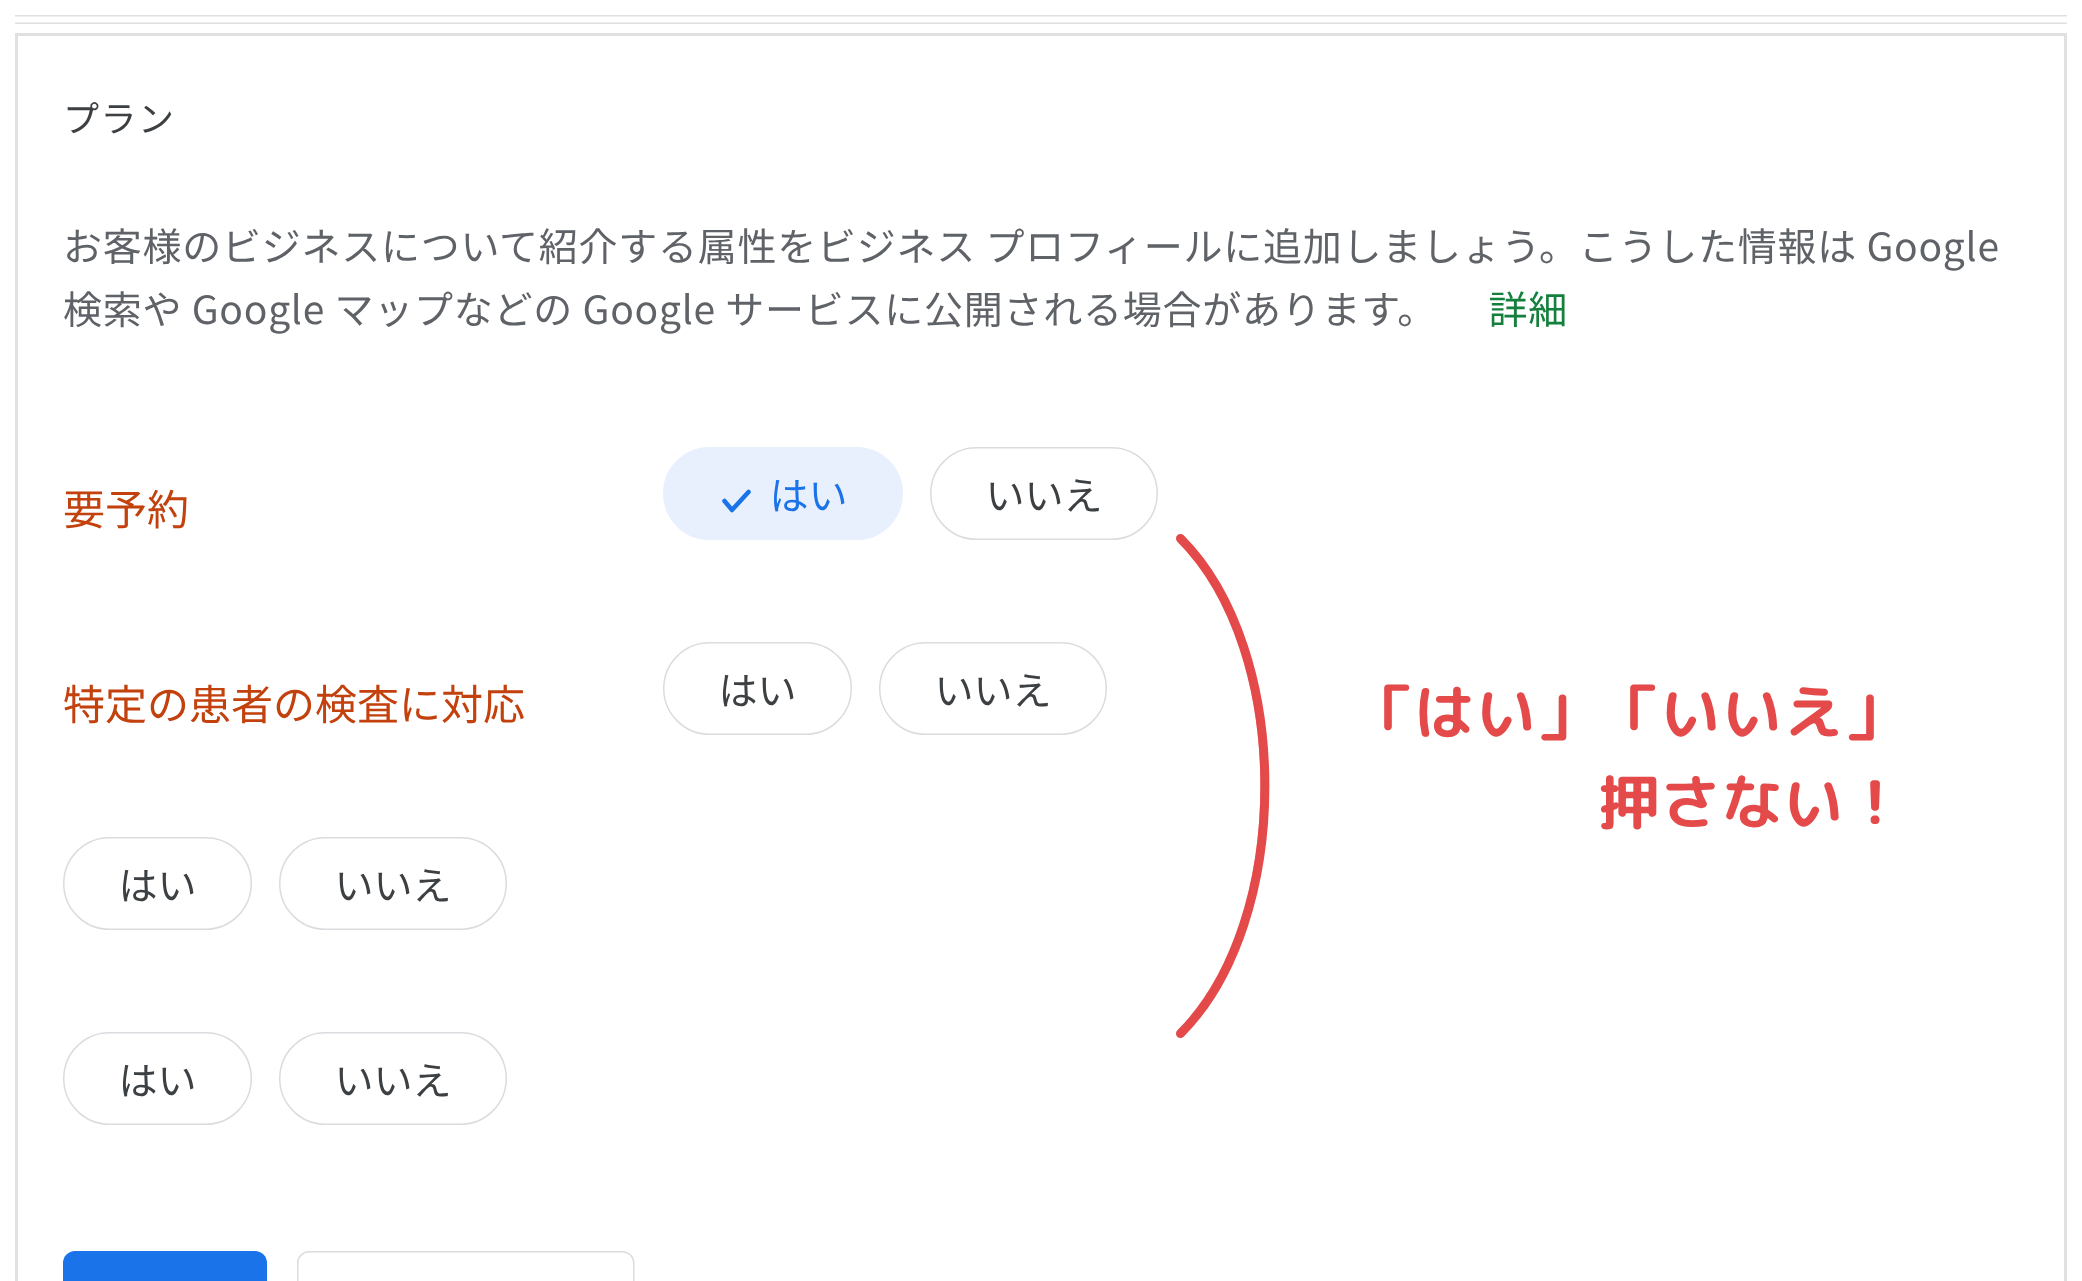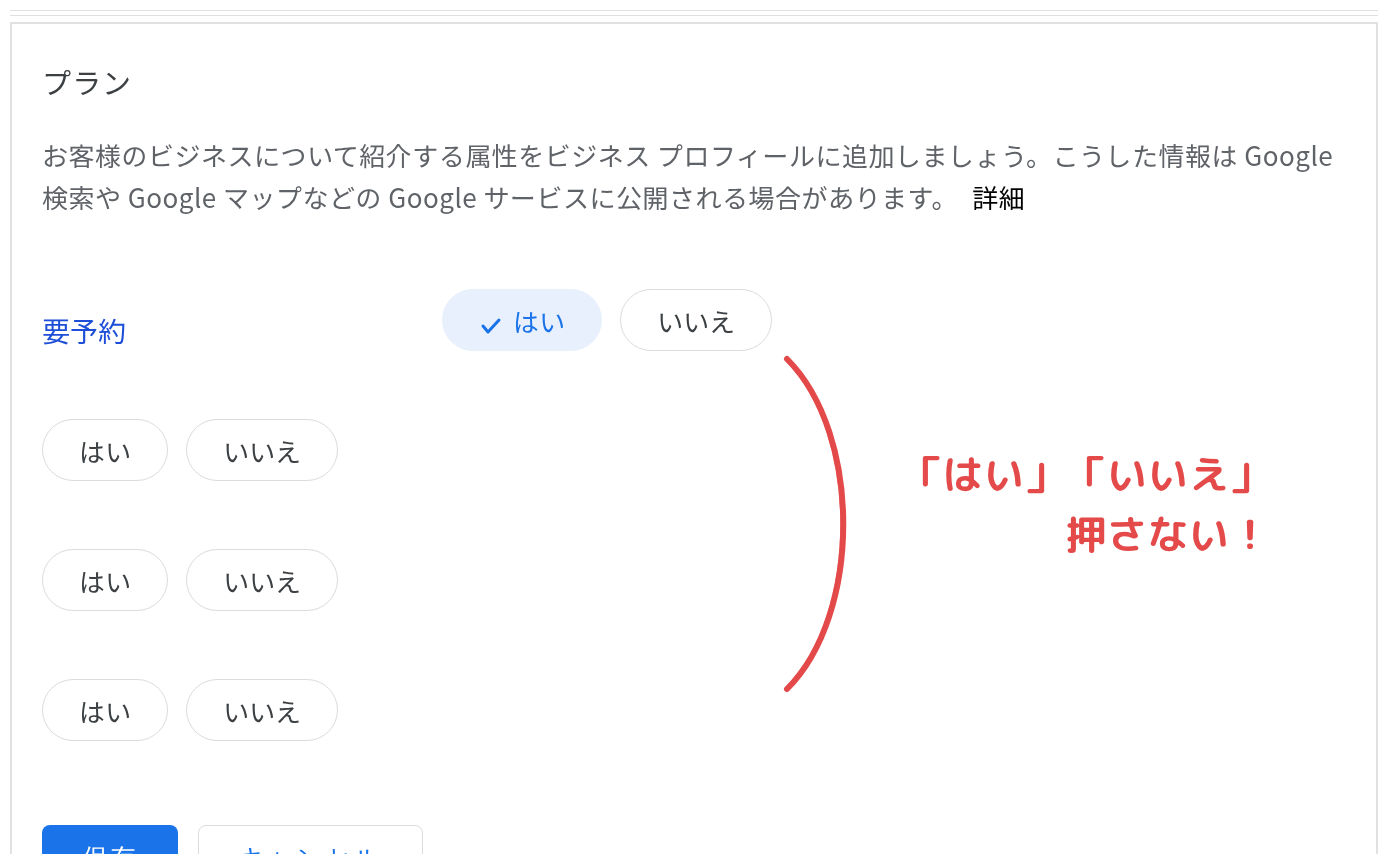--- a/index.html
+++ b/index.html
@@ -19,51 +19,51 @@
       border-bottom: 1px solid #e0e0e0;
       margin-bottom: 6px;
     }
     .panel {
       border: 2px solid #e1e1e1;
       padding: 36px 30px 36px 30px;
       position: relative;
       background: #ffffff;
     }
     .section-title {
-      font-size: 29px;
+      font-size: 24px;
       color: #3c4043;
       font-weight: 400;
-      margin-bottom: 32px;
+      margin-bottom: 48px;
       letter-spacing: 1px;
     }
     .description {
       font-size: 26px;
       color: #5f6368;
       line-height: 1.6;
       margin-bottom: 72px;
       letter-spacing: 0.5px;
     }
     .link {
-      color: #000000;
+      color: #15803d;
       text-decoration: none;
-      margin-left: 8px;
+      margin-left: 28px;
     }
     .rows {
       display: flex;
       flex-direction: column;
       gap: 68px;
       margin-bottom: 84px;
     }
     .row {
       display: flex;
       align-items: center;
     }
     .row-label {
       font-size: 28px;
-      color: #1d4ed8;
+      color: #c2410c;
       width: 400px;
       flex-shrink: 0;
       margin-top: 20px;
     }
     .choice-group {
       display: flex;
       gap: 18px;
     }
     .pill {
       display: inline-flex;
@@ -175,20 +175,21 @@
           </span>
           <span>はい</span>
         </div>
         <div class="pill">
           <span>いいえ</span>
         </div>
       </div>
     </div>
 
     <div class="row">
+      <div class="row-label">特定の患者の検査に対応</div>
       <div class="choice-group">
         <div class="pill">
           <span>はい</span>
         </div>
         <div class="pill">
           <span>いいえ</span>
         </div>
       </div>
     </div>
 

